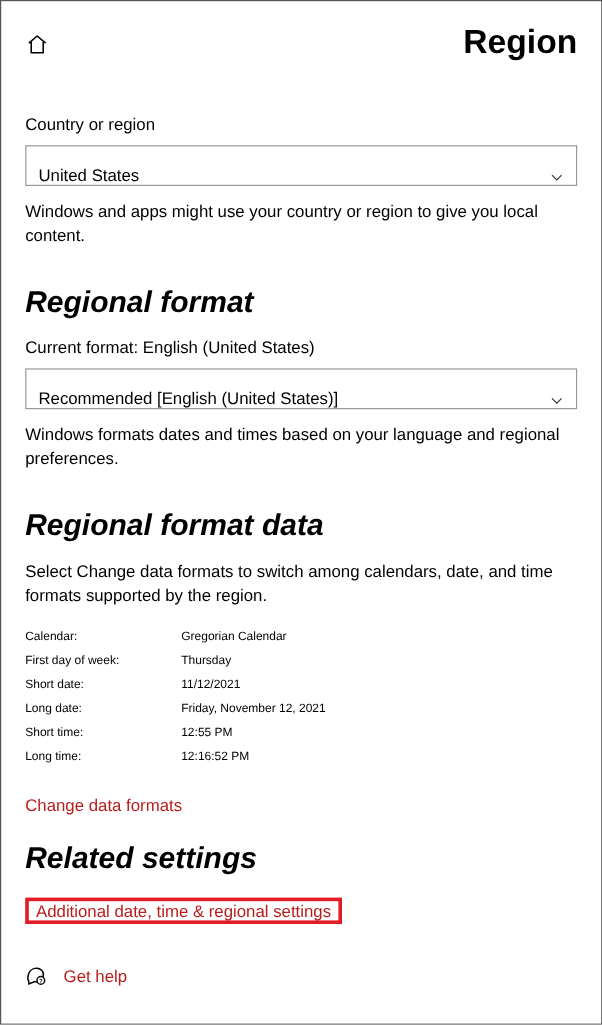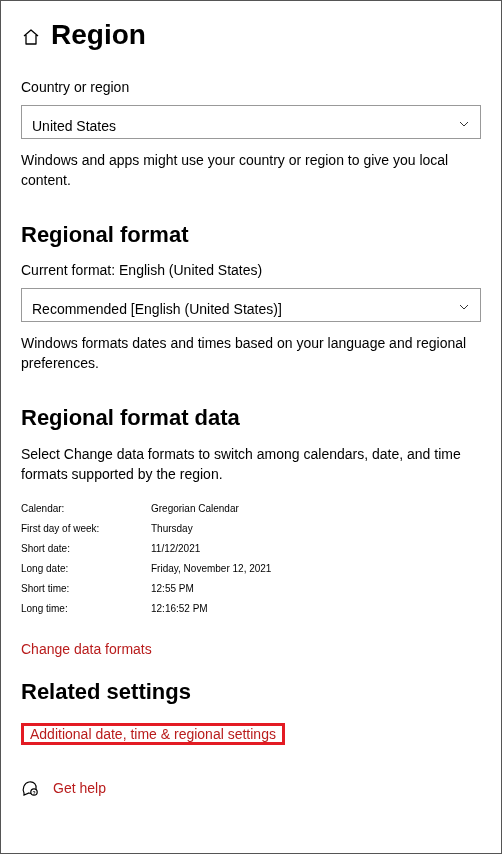--- a/index.html
+++ b/index.html
@@ -4,28 +4,28 @@
 <style>
   * { box-sizing: border-box; margin: 0; padding: 0; }
   html, body { width: 502px; height: 854px; font-family: "Segoe UI", Arial, sans-serif; background: #fff; color: #000; font-size: 14px; }
   .window { width: 502px; height: 854px; border: 1px solid #555; display: flex; flex-direction: column; overflow: hidden; }
   .titlebar { display: flex; align-items: center; height: 32px; padding-left: 4px; }
   .back-btn { width: 40px; height: 32px; display: flex; align-items: center; justify-content: center; cursor: pointer; }
   .title-text { font-size: 12px; margin-left: 4px; }
   .win-controls { margin-left: auto; display: flex; }
   .win-btn { width: 46px; height: 32px; display: flex; align-items: center; justify-content: center; cursor: pointer; }
   .content { padding: 18px 20px 10px 20px; overflow-y: auto; flex: 1; }
-  .page-header { display: flex; align-items: center; margin-bottom: 28px; }
+  .page-header { display: flex; align-items: center; margin-bottom: 44px; justify-content: space-between; }
   .home-icon { margin-right: 10px; margin-top: 4px; }
   .page-title { font-size: 28px; font-weight: 600; }
   .field-label { font-size: 14px; margin-bottom: 10px; }
-  .dropdown { width: 100%; border: 1px solid #999; height: 34px; display: flex; align-items: flex-start; padding: 12px 10px; cursor: pointer; font-size: 14px; gap: 33px; }
+  .dropdown { width: 100%; border: 1px solid #999; height: 34px; display: flex; align-items: flex-end; padding: 0 10px; cursor: pointer; font-size: 14px; gap: 33px; }
   .dropdown .chev { margin-left: auto; }
   .desc { font-size: 14px; margin-top: 12px; line-height: 1.4; }
-  .section-title { font-size: 22px; font-weight: 600; margin-top: 32px; margin-bottom: 14px; }
+  .section-title { font-size: 25px; font-weight: 600; margin-top: 32px; margin-bottom: 14px; font-style: italic; }
   .kv-table { margin-top: 18px; }
   .kv-row { display: flex; margin-bottom: 9px; font-size: 10px; }
   .kv-key { width: 130px; }
   .link { color: #b91c1c; cursor: pointer; font-size: 14px; display: inline-block; }
   .link-spaced { margin-top: 18px; }
   .highlight-box { border: 3px solid #e31b23; display: inline-block; padding: 0 6px; margin-top: 4px; }
   .gethelp { display: flex; align-items: center; margin-top: 34px; }
   .gethelp .link { margin-left: 14px; }
   svg { display: block; }
 </style>

